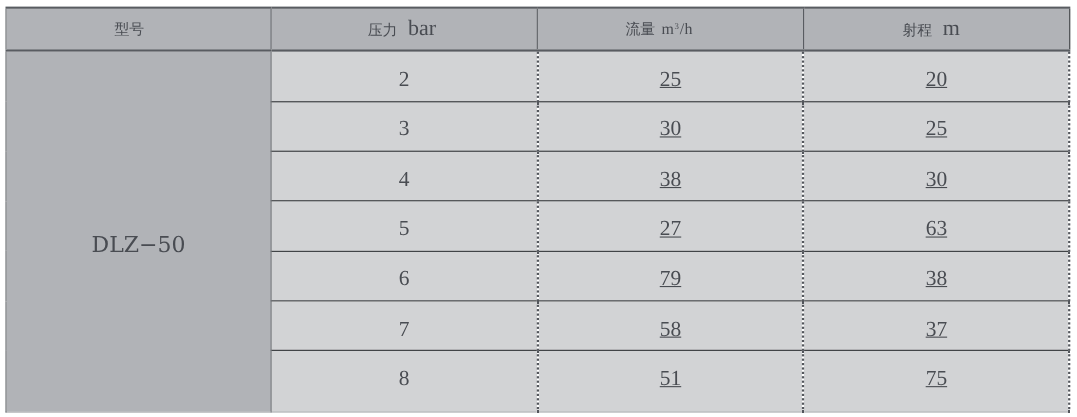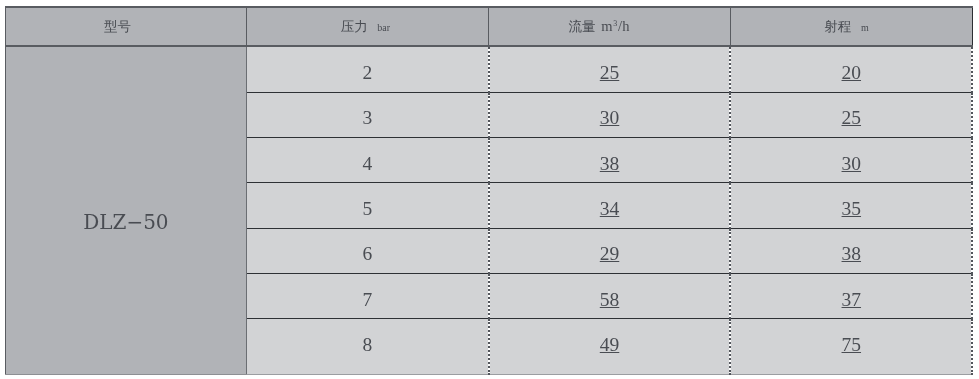--- a/index.html
+++ b/index.html
@@ -23,21 +23,21 @@
     overflow:hidden;
   }
   thead th{
     height:37.4px;
     background:#b1b3b7;
     border-top:2px solid #595c61;
     border-bottom:2px solid #595c61;
     font-size:13.5px;
   }
   thead th .cjk{font-size:13.5px;}
-  thead th .lat{font-size:10px;}
+  thead th .lat{font-size:20px;}
   thead th .lat.b{font-weight:normal;font-size:14.5px;letter-spacing:0.35px;}
   thead th .gap{display:inline-block;}
   thead th.sep{border-left:1.8px solid #595c61;}
   thead th.last{border-right:1.8px solid #2b2e32;margin-left:24px;}
   thead th.first{border-left:1.8px solid #595c61;}
 
   td.model{
     background:#b1b3b7;
     border-left:1.8px solid #595c61;
     border-right:1.8px solid #6b6e73;
@@ -96,33 +96,33 @@
           <td class="data dot">30</td>
           <td class="data dot rdot">25</td>
         </tr>
         <tr>
           <td class="data">4</td>
           <td class="data dot">38</td>
           <td class="data dot rdot">30</td>
         </tr>
         <tr>
           <td class="data">5</td>
-          <td class="data dot">34</td>
-          <td class="data dot rdot">35</td>
+          <td class="data dot">27</td>
+          <td class="data dot rdot">63</td>
         </tr>
         <tr>
           <td class="data">6</td>
-          <td class="data dot">29</td>
+          <td class="data dot">79</td>
           <td class="data dot rdot">38</td>
         </tr>
         <tr>
           <td class="data">7</td>
           <td class="data dot">58</td>
           <td class="data dot rdot">37</td>
         </tr>
         <tr class="last">
           <td class="data b">8</td>
-          <td class="data dot">49</td>
+          <td class="data dot">51</td>
           <td class="data dot rdot">75</td>
         </tr>
       </tbody>
   </table>
 </div>
 
 </body></html>

